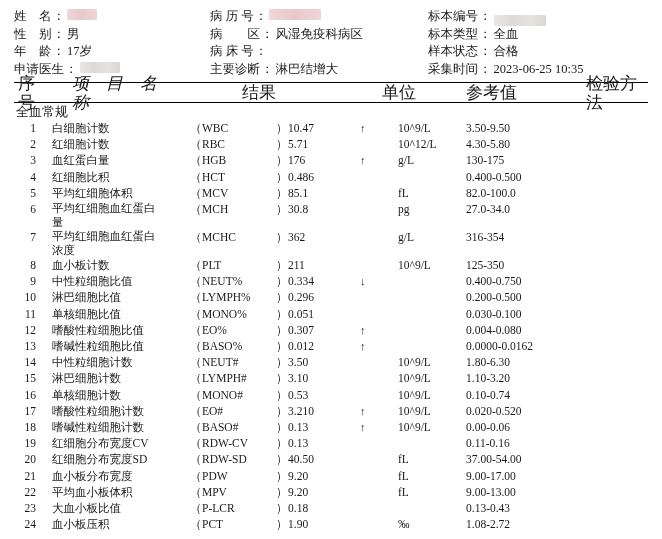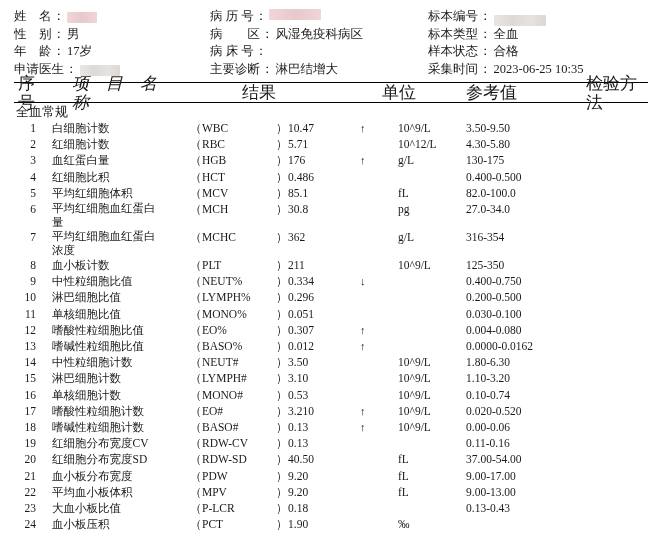--- a/index.html
+++ b/index.html
@@ -32,21 +32,21 @@
   .hrow {
     display: flex;
     align-items: flex-start;
     height: 17.5px;
   }
   .hcol {
     display: flex;
     align-items: flex-start;
     white-space: nowrap;
   }
-  .hcol.c1 { width: 196px; align-items: center; }
+  .hcol.c1 { width: 196px; }
   .hcol.c2 { width: 218px; }
   .hcol.c3 { flex: 1; align-items: flex-end; }
   .hlabel {
     display: inline-block;
     white-space: nowrap;
   }
   .hcolon { padding: 0 2px 0 1px; }
   .hval { }
   .redacted {
     display: inline-block;
@@ -595,17 +595,18 @@
         <div class="c-abbr">
           <div class="abbr-wrap">
             <span class="abbr-open">（</span>
             <span class="abbr-text">PCT</span>
             <span class="abbr-close">）</span>
           </div>
         </div>
         <div class="c-res">1.90</div>
         <div class="c-flag flag"></div>
         <div class="c-unit">‰</div>
+        <div class="c-ref">1.08-2.72</div>
         <div class="c-meth"></div>
       </div>
     </div>
 
 </div>
 
 </body></html>

